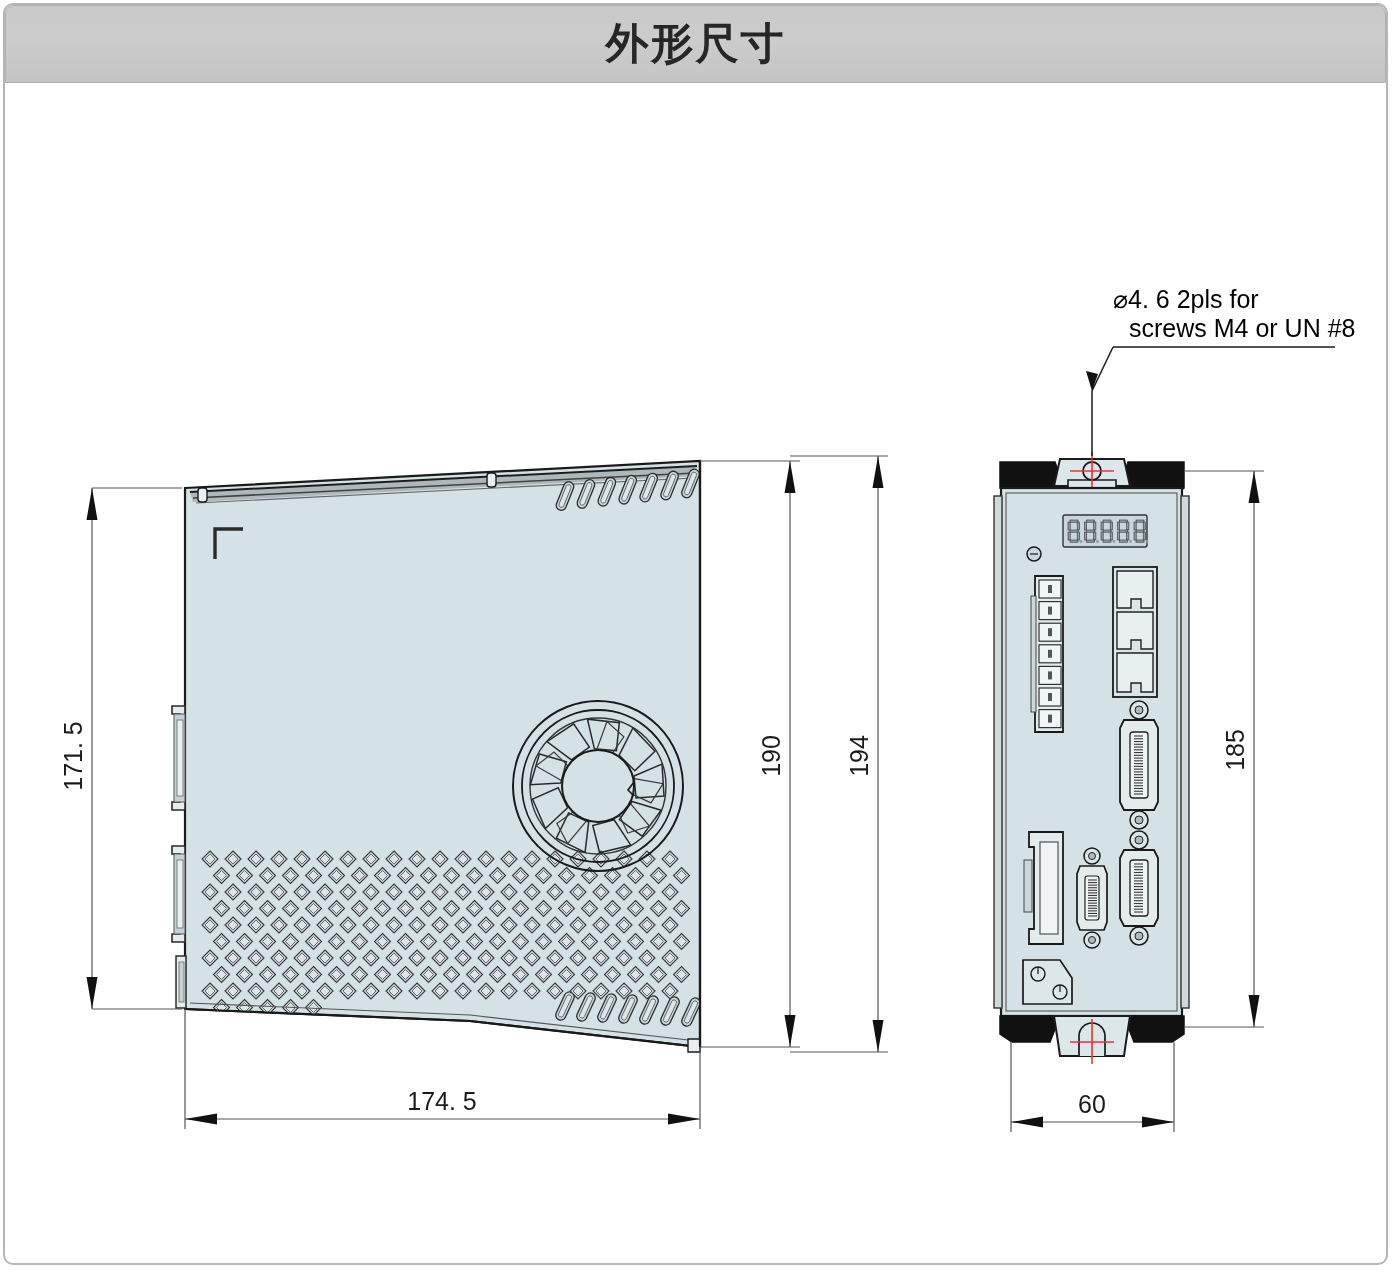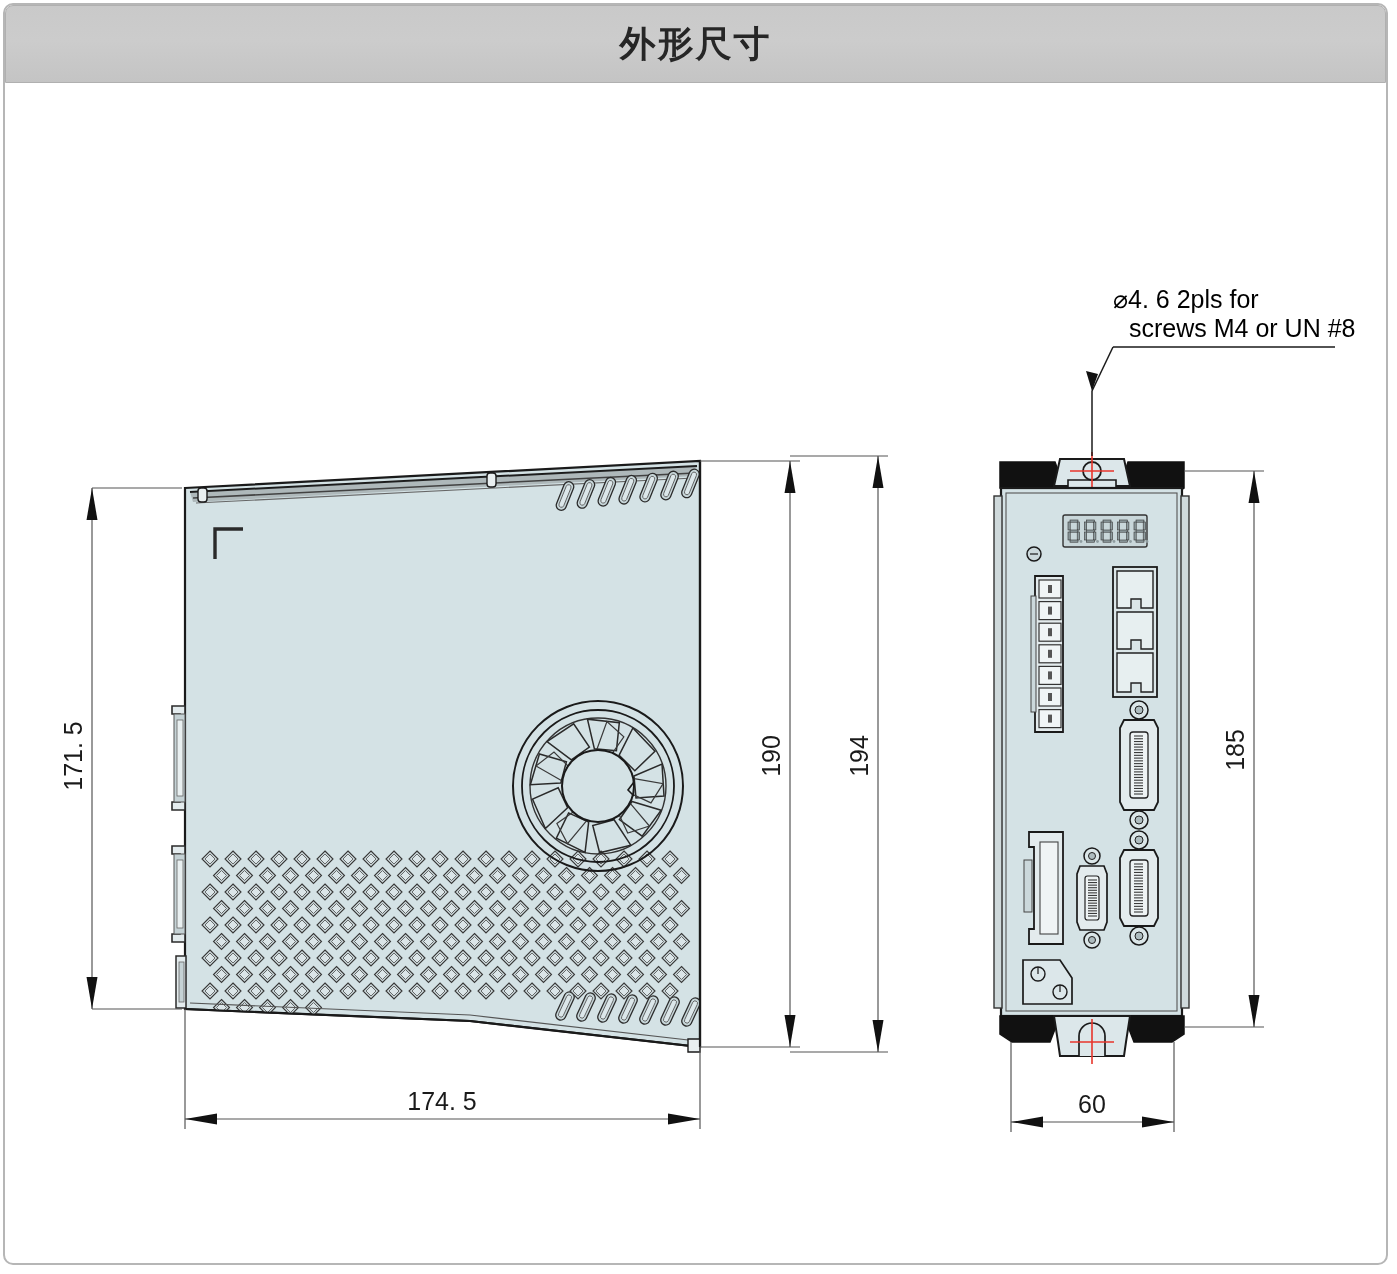--- a/index.html
+++ b/index.html
@@ -36,21 +36,21 @@
     background: linear-gradient(to bottom, #c9c9c9 0%, #cccccc 45%, #c4c4c4 100%);
     border: 1px solid #b0b0b0;
     border-radius: 8px 8px 0 0;
     box-sizing: border-box;
     display: flex;
     align-items: center;
     justify-content: center;
   }
   #header-title {
     font-family: "DejaVu Sans", sans-serif;
-    font-size: 36px;
+    font-size: 43px;
     font-weight: bold;
     color: #262626;
     letter-spacing: 2px;
   }
   #drawing-area {
     position: absolute;
     left: 0; top: 84px;
     width: 1397px;
     height: 1190px;
   }

